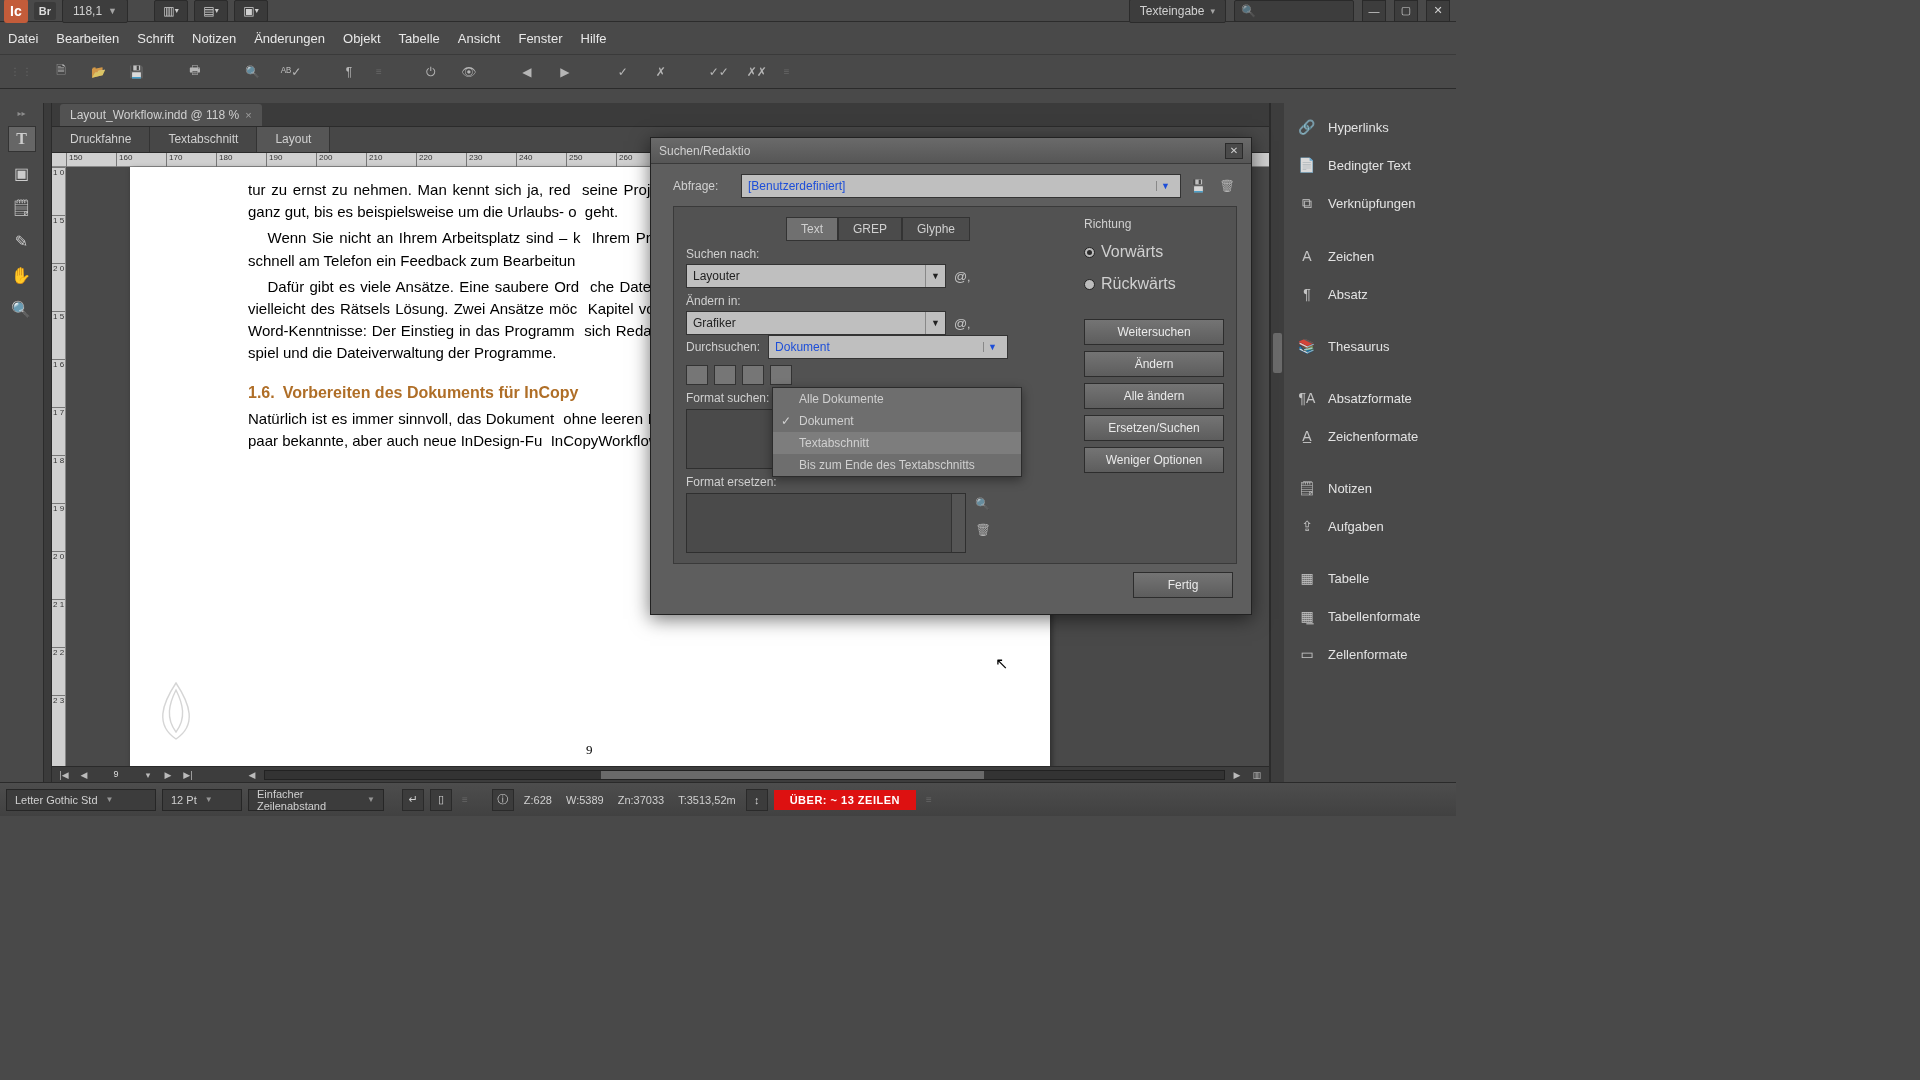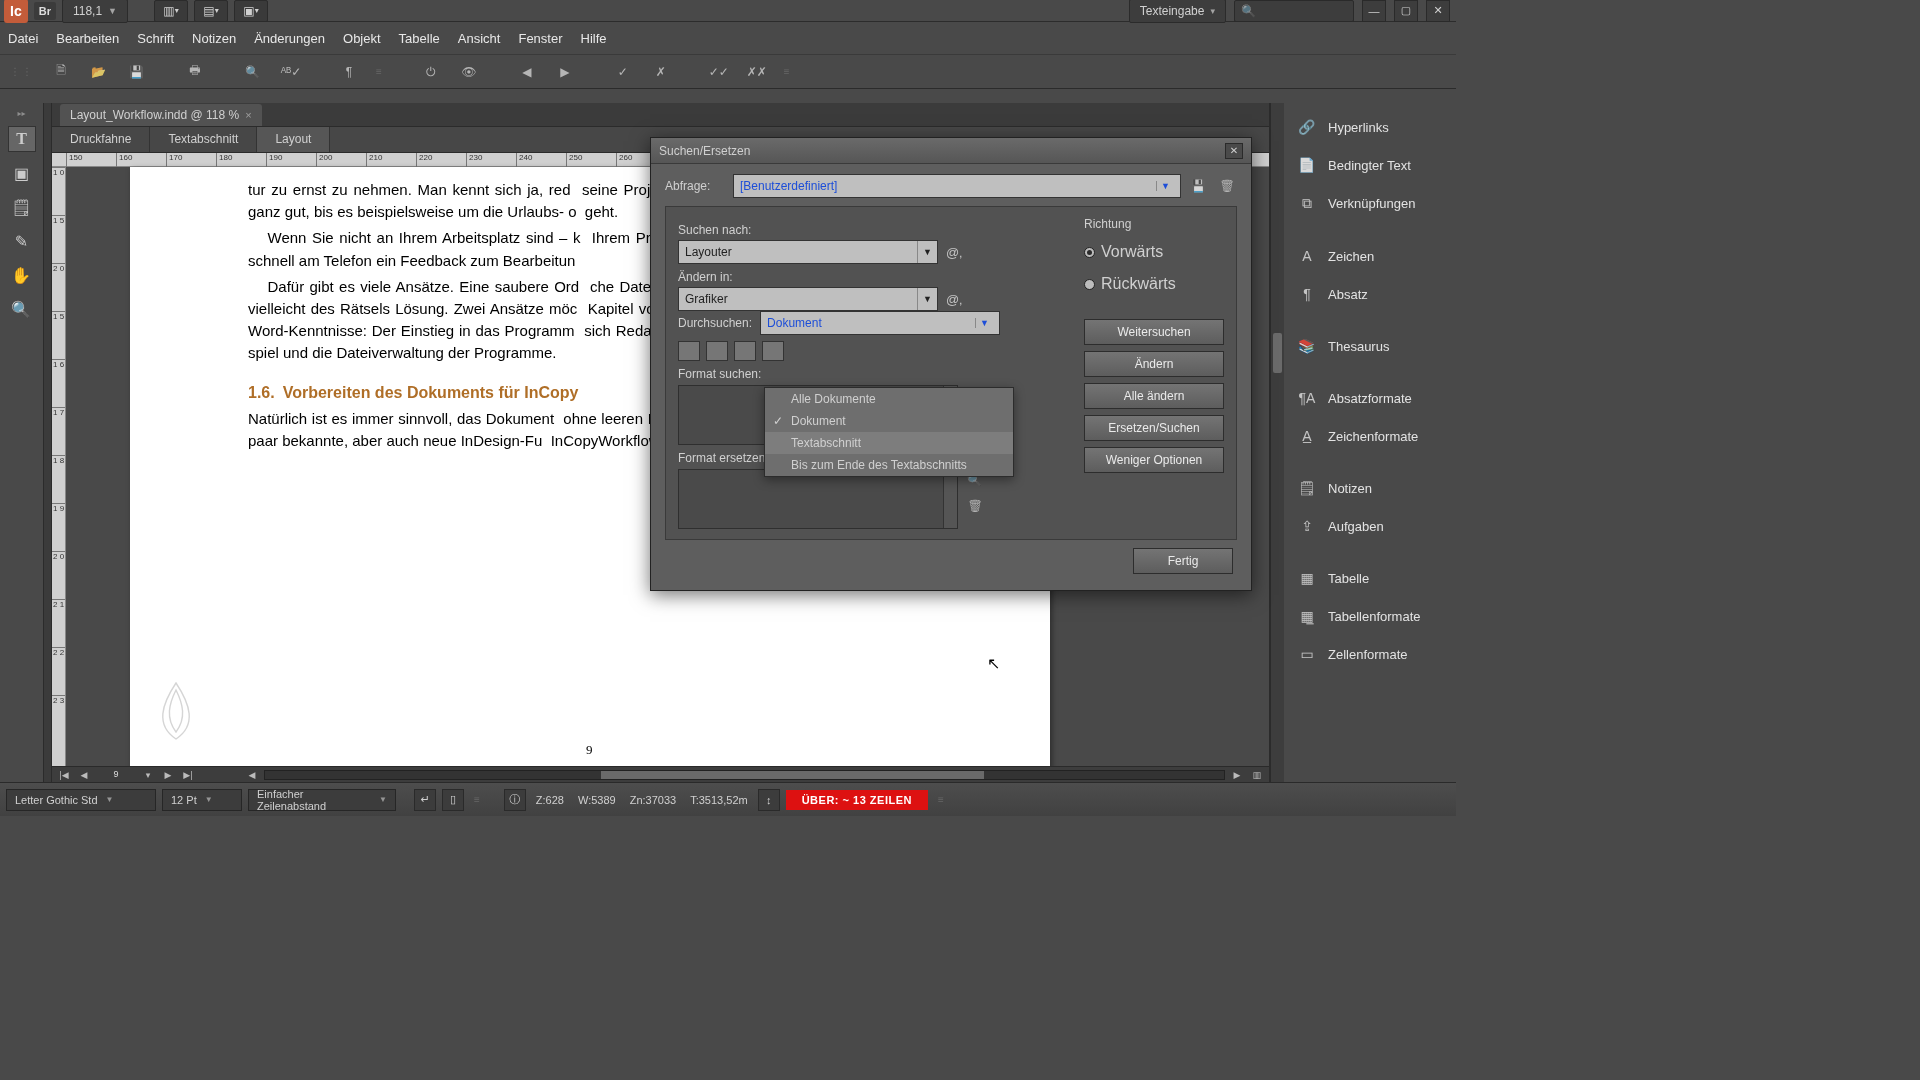--- a/index.html
+++ b/index.html
@@ -73,21 +73,21 @@
 #doc-strip { position:absolute; left:0; right:0; bottom:0; height:16px; background:#3d3d3d; border-top:1px solid #2a2a2a; display:flex; align-items:center; gap:4px; padding:0 4px;}
 .ds-btn { width:16px; height:12px; display:flex; align-items:center; justify-content:center; font-size:9px; color:#bbb;}
 .ds-field { width:40px; height:12px; font-size:9px; color:#ddd; text-align:center;}
 .ds-sb { flex:1; height:10px; background:#333; border:1px solid #222; position:relative;}
 .ds-sb .th { position:absolute; left:35%; width:40%; top:0; bottom:0; background:#6a6a6a;}
 
 
 #dialog { position:absolute; left:650px; top:137px; width:602px; background:#5e5e5e; border:1px solid #222; box-shadow:0 4px 18px rgba(0,0,0,.55); }
 #dialog-title { height:26px; background:linear-gradient(#6a6a6a,#565656); display:flex; align-items:center; padding:0 8px; font-size:12px; border-bottom:1px solid #3a3a3a;}
 #dialog-title .dx { margin-left:auto; width:18px;height:16px;background:#4a4a4a;border:1px solid #2a2a2a;display:flex;align-items:center;justify-content:center;font-size:10px;}
-#dialog-body { padding:10px 14px 16px; background:#5e5e5e;}
+#dialog-body { padding:10px 14px 16px; background:#5e5e5e;margin-left:8px;}
 .dlg-row { display:flex; align-items:center; gap:8px; margin-bottom:8px; font-size:12px;}
 .dlg-label { width:90px; text-align:left; }
 .dlg-combo { flex:1; height:24px; background:#bfbfbf; color:#1d4ed8; border:1px solid #333; display:flex; align-items:center; padding:0 6px; justify-content:space-between;}
 .dlg-combo .cv { font-size:12px; }
 .dlg-combo .cb { width:18px; text-align:center; border-left:1px solid #888; font-size:9px;}
 .dlg-icons { display:flex; gap:8px; }
 .dlg-icons .di { width:20px; opacity:.75; text-align:center;}
 .dlg-panel { background:#525252; border:1px solid #3a3a3a; padding:10px 12px; position:relative; display:flex; gap:14px;}
 .dlg-left { flex:1; }
 .dlg-right { width:140px; display:flex; flex-direction:column; gap:6px;}
@@ -116,21 +116,21 @@
 .tabs-center .tc { padding:4px 14px; background:#4b4b4b; border:1px solid #333; font-size:12px;}
 .tabs-center .tc:first-child { background:#707070; }
 .durchsuch-row { display:flex; align-items:center; gap:8px;}
 .dlg-combo.small { width:240px; flex:none;}
 .done-row { display:flex; justify-content:flex-end; padding:8px 4px 0;}
 
 
 #statusbar { position:absolute; left:0; right:0; bottom:0; height:34px; background:linear-gradient(#4d4d4d,#414141); border-top:1px solid #2a2a2a; display:flex; align-items:center; padding:0 6px; gap:6px; font-size:11px;}
 .sb-combo { height:22px; background:#3c3c3c; border:1px solid #262626; display:flex; align-items:center; padding:0 8px; gap:8px;}
 .sb-combo .chev { font-size:8px; opacity:.6;}
-.sb-combo.w140{width:150px;} .sb-combo.w70{width:80px;} .sb-combo.w150{width:148px;}
+.sb-combo.w140{width:150px;} .sb-combo.w70{width:80px;} .sb-combo.w150{width:136px;}
 .sb-sep{width:6px;}
 .sb-icon{width:22px;height:22px;border:1px solid #2a2a2a;background:#3c3c3c;display:flex;align-items:center;justify-content:center;}
 .sb-text{padding:0 4px;}
 .sb-alert{ background:#d11; color:#fff; font-weight:700; padding:4px 16px; letter-spacing:.5px;}
 </style>
 </head>
 <body>
 
 <div id="titlebar">
   <div class="left">
@@ -352,39 +352,44 @@
       <div class="panel-item">
         <span class="pi-icon">▭</span>
         <span>Zellenformate</span>
       </div>
       <div class="panel-spacer"></div>
     </div>
 </div>
 
 <div id="dialog">
   <div id="dialog-title">
-    <span>Suchen/Ersetzen</span>
+    <span>Suchen/Redaktio</span>
     <span class="dx">✕</span>
   </div>
   <div id="dialog-body">
 
     <div class="dlg-row">
       <span class="dlg-label" style="width:60px">Abfrage:</span>
       <div class="dlg-combo" style="flex:1">
         <span class="cv">[Benutzerdefiniert]</span>
         <span class="cb">▼</span>
       </div>
       <div class="dlg-icons">
         <span class="di">💾</span>
         <span class="di">🗑</span>
       </div>
     </div>
 
     <div class="dlg-panel" style="position:relative">
       <div class="dlg-left">
+        <div class="tabs-center">
+          <span class="tc">Text</span>
+          <span class="tc">GREP</span>
+          <span class="tc">Glyphe</span>
+        </div>
 
         <div class="field-block">
           <label>Suchen nach:</label>
           <div style="display:flex;align-items:center;gap:6px">
             <div class="text-input">
               <span>Layouter</span>
               <span class="arrow">▼</span>
             </div>
             <span class="at-sym">@‚</span>
           </div>

